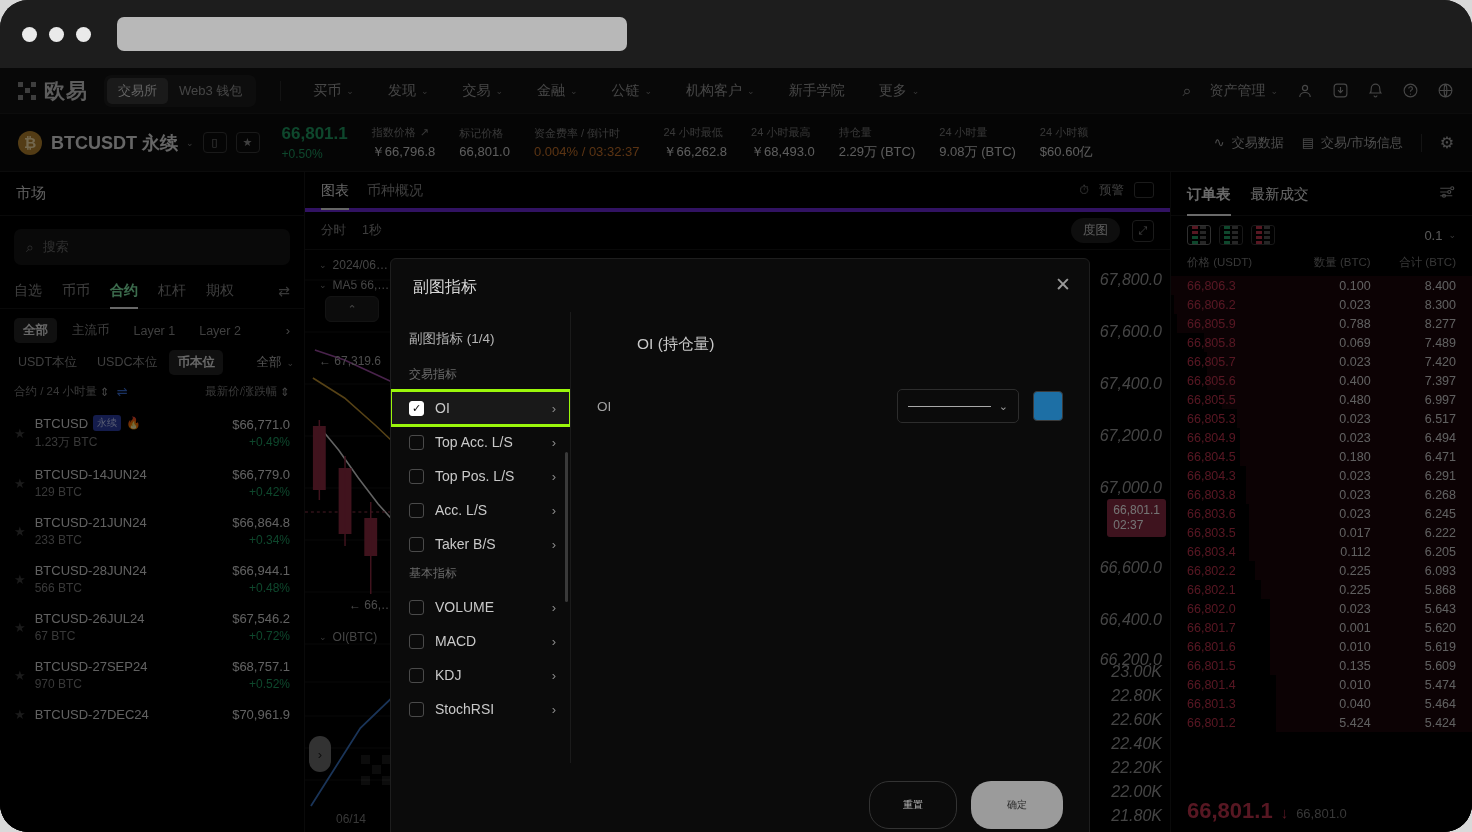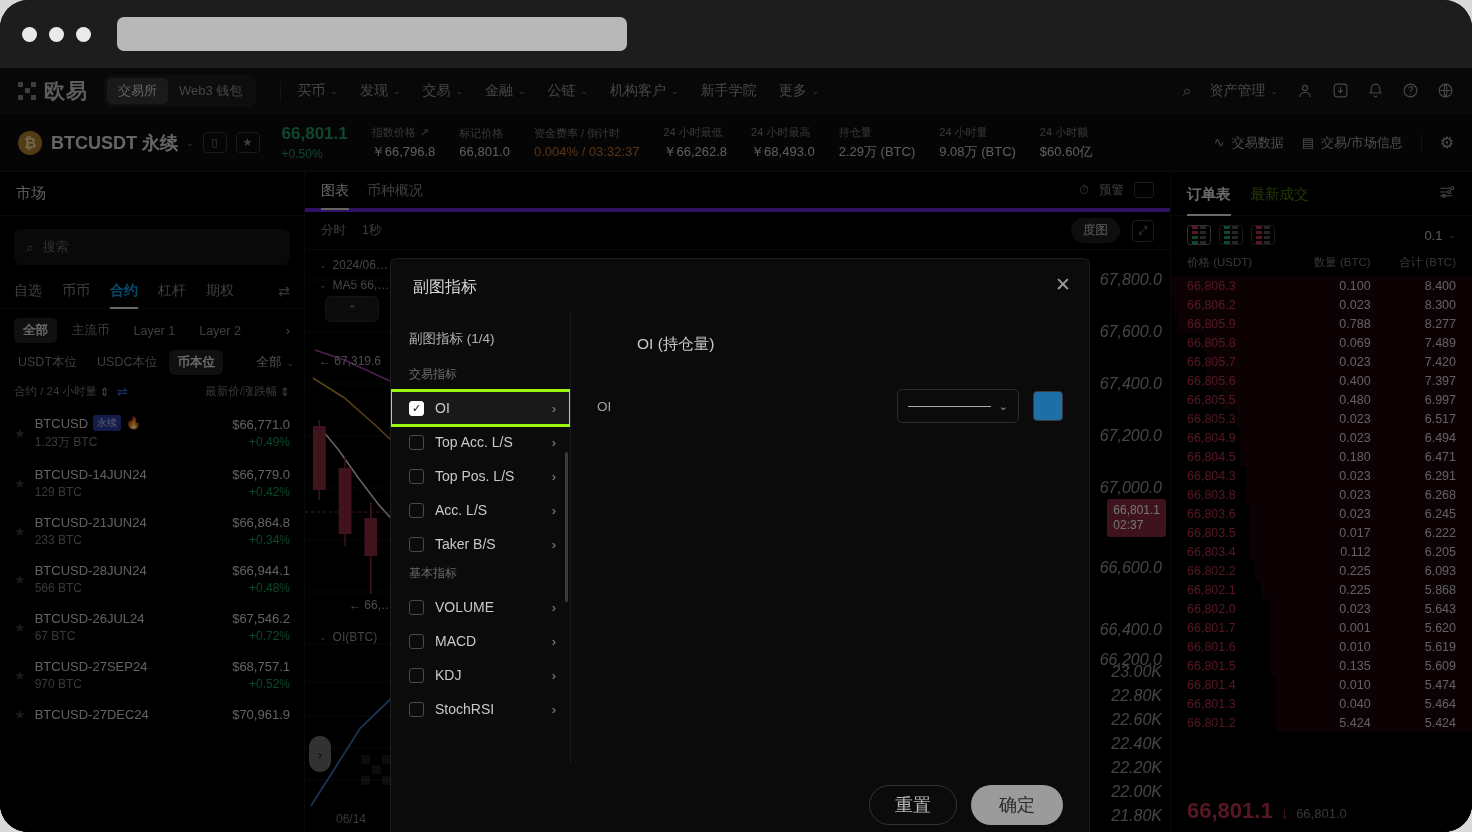--- a/index.html
+++ b/index.html
@@ -36,21 +36,21 @@
   }
   .logo { display: flex; align-items: center; gap: 8px; margin-right: 16px; }
   .logo-mark { display:grid; grid-template-columns:repeat(3,5px); grid-template-rows:repeat(3,5px); gap:1.5px; }
   .logo-mark i { background:#8a8a8a; display:block; }
   .logo-mark i.off { background: transparent; }
   .logo-text { color: #cfcfcf; font-size: 21px; font-weight: 700; letter-spacing: 1px; }
   .segmented { display: flex; background: #1d1d1d; border-radius: 7px; padding: 3px; margin-right: 14px; }
   .seg { padding: 4px 11px; font-size: 13px; color: #9a9a9a; border-radius: 5px; cursor: pointer; }
   .seg.active { background: #3a3a3a; color: #dcdcdc; }
   .nav-sep { width:1px; height:20px; background:#2a2a2a; margin: 0 10px; }
-  .navitems { display: flex; align-items: flex-start; gap: 22px; margin-left: 6px; }
+  .navitems { display: flex; align-items: flex-start; gap: 34px; margin-left: 22px; }
   .navitem { display: flex; align-items: center; gap: 5px; font-size: 14px; color: #9d9d9d; cursor: pointer; }
   .caret { font-size: 9px; color: #7a7a7a; }
   .nav-right { margin-left: auto; display: flex; align-items: center; gap: 18px; }
   .nav-right .ico { color: #9d9d9d; font-size: 16px; cursor: pointer; display:flex; }
   .nav-right .navitem { font-size: 14px; }
   
   .instbar {
     height: 58px; background: #0d0d0d; display: flex; align-items: center;
     padding: 0 18px; border-bottom: 1px solid #1a1a1a; gap: 0;
   }
@@ -81,21 +81,21 @@
   .market-h { height: 44px; display: flex; align-items: center; padding: 0 16px;
     color: #d2d2d2; font-size: 15px; border-bottom: 1px solid #161616; }
   .search {
     margin: 13px 14px 0; height: 36px; background: #141414; border-radius: 7px;
     display: flex; align-items: center; padding: 0 12px; gap: 9px;
   }
   .search .ph { color: #6a6a6a; font-size: 13px; }
   .tabs-row { display: flex; align-items: center; padding: 0 14px; gap: 20px;
     border-bottom: 1px solid #161616; margin-top: 8px; }
   .mtab { font-size: 14px; color: #8c8c8c; padding: 9px 0 8px; cursor: pointer; position: relative; }
-  .mtab.active { color: #0ea5e9; font-weight: 600; }
+  .mtab.active { color: #86efac; font-weight: 600; }
   .mtab.active::after { content: ""; position: absolute; left: 0; right: 0; bottom: -1px; height: 2px; background: #e6e6e6; }
   .swap-ico { margin-left: auto; color: #7d7d7d; font-size: 14px; cursor: pointer; }
   .chips { display: flex; align-items: center; padding: 9px 14px 0; gap: 6px; }
   .chip { font-size: 12.5px; color: #8c8c8c; padding: 4px 9px; border-radius: 5px; cursor: pointer; }
   .chip.active { background: #242424; color: #e6e6e6; font-weight: 600; }
   .chips .more { margin-left: auto; color: #9a9a9a; font-size: 13px; cursor: pointer; }
   .chips2 { display: flex; align-items: center; padding: 7px 10px 0; gap: 4px; }
   .chips2 .chip { font-size: 12.5px; padding: 4px 8px; }
   .chips2 .sel { margin-left: auto; display: flex; align-items: center; gap: 5px; color: #b5b5b5; font-size: 12.5px; cursor: pointer; }
   .colhdr { display: flex; align-items: center; padding: 9px 14px 8px; font-size: 11.5px; color: #7c7c7c; }
@@ -137,21 +137,21 @@
   .watermark { position: absolute; left: 56px; bottom: 42px; display: flex; align-items: center; gap: 10px; opacity: .11; }
   .wm-text { color: #fff; font-size: 30px; font-weight: 700; }
   .collapse-pill { position: absolute; left: 4px; bottom: 60px; width: 22px; height: 36px; background: #6f6f6f;
     border-radius: 11px; display: flex; align-items: center; justify-content: center; color: #1a1a1a; font-size: 13px; cursor: pointer; }
   .chevron-up-pill { position:absolute; left:20px; top:46px; width:54px; height:26px; background:#1c1c1c; border:1px solid #2c2c2c;
     border-radius:6px; display:flex; align-items:center; justify-content:center; color:#9a9a9a; font-size:11px; cursor:pointer; }
   .price-tag { position: absolute; font-size: 12px; color: #a8a8a8; white-space: nowrap; }
   
   .book { width: 302px; background: #000; border-left: 1px solid #181818; display: flex; flex-direction: column; }
   .book-tabs { height: 44px; display: flex; align-items: center; padding: 0 16px; gap: 20px; border-bottom: 1px solid #161616; }
-  .btab { font-size: 14.5px; color: #4d7c0f; position: relative; padding: 12px 0 11px; cursor: pointer; }
+  .btab { font-size: 14.5px; color: #e5e5e5; position: relative; padding: 12px 0 11px; cursor: pointer; }
   .btab.active { color: #eaeaea; font-weight: 600; }
   .btab.active::after { content:""; position:absolute; left:0; right:0; bottom:-1px; height:2px; background:#eaeaea; }
   .book-tabs .cfg { margin-left: auto; color: #9a9a9a; font-size: 14px; cursor: pointer; }
   .book-ctrl { display: flex; align-items: center; padding: 9px 16px 6px; gap: 8px; }
   .vmode { width: 24px; height: 20px; border: 1px solid #353535; border-radius: 3px; display: flex; gap: 2px; align-items: center; justify-content: center; cursor: pointer; }
   .vmode.active { border-color: #6a6a6a; }
   .vbars { display: flex; flex-direction: column; gap: 2px; }
   .vbars span { display: block; width: 6px; height: 3px; }
   .book-ctrl .depth { margin-left: auto; display: flex; align-items: center; gap: 6px; color: #c4c4c4; font-size: 13px; cursor: pointer; }
   .book-hdr { display: flex; padding: 4px 16px 6px; font-size: 11.5px; color: #7c7c7c; }
@@ -198,21 +198,21 @@
     margin-left: auto; width: 122px; height: 34px; border: 1px solid #2d2d2d; border-radius: 5px;
     display: flex; align-items: center; padding: 0 10px; gap: 8px; cursor: pointer;
   }
   .line-prev { flex: 1; height: 1px; background: #a8a8a8; }
   .select .ch { color: #9a9a9a; font-size: 11px; }
   .swatch { width: 30px; height: 30px; border-radius: 4px; border: 1px solid #3a3a3a; cursor: pointer; }
   .det-sec { margin-top: 56px; }
   .det-sec h4 { font-size: 14px; color: #c9c9c9; font-weight: 600; margin-bottom: 16px; }
   .det-sec p { font-size: 13px; color: #8d8d8d; line-height: 1.7; }
   .modal-foot { height: 84px; display: flex; align-items: center; justify-content: flex-end; gap: 14px; padding: 0 26px; }
-  .btn { height: 40px; border-radius: 20px; font-size: 18px; display: flex; align-items: center; justify-content: center; cursor: pointer; }
+  .btn { height: 48px; border-radius: 20px; font-size: 10px; display: flex; align-items: center; justify-content: center; cursor: pointer; }
   .btn.ghost { width: 88px; border: 1px solid #333; color: #bdbdbd; }
   .btn.primary { width: 92px; background: #9b9b9b; color: #2a2a2a; }
 </style>
 </head>
 <body>
 
 <div class="browser">
 
   <div class="chrome">
     <div class="dots">
@@ -606,21 +606,21 @@
             <span class="ylab" style="top:30px">67,800.0</span>
             <span class="ylab" style="top:82px">67,600.0</span>
             <span class="ylab" style="top:134px">67,400.0</span>
             <span class="ylab" style="top:186px">67,200.0</span>
             <span class="ylab" style="top:238px">67,000.0</span>
             <span class="ymark" style="top:268px">
               <span style="display:block">66,801.1</span>
               <span style="display:block">02:37</span>
             </span>
             <span class="ylab" style="top:318px">66,600.0</span>
-            <span class="ylab" style="top:380px">66,400.0</span>
+            <span class="ylab" style="top:370px">66,400.0</span>
             <span class="ylab" style="top:410px">66,200.0</span>
             <span class="ylab" style="top:422px">23.00K</span>
             <span class="ylab" style="top:446px">22.80K</span>
             <span class="ylab" style="top:470px">22.60K</span>
             <span class="ylab" style="top:494px">22.40K</span>
             <span class="ylab" style="top:518px">22.20K</span>
             <span class="ylab" style="top:542px">22.00K</span>
             <span class="ylab" style="top:566px">21.80K</span>
 
           </div>

